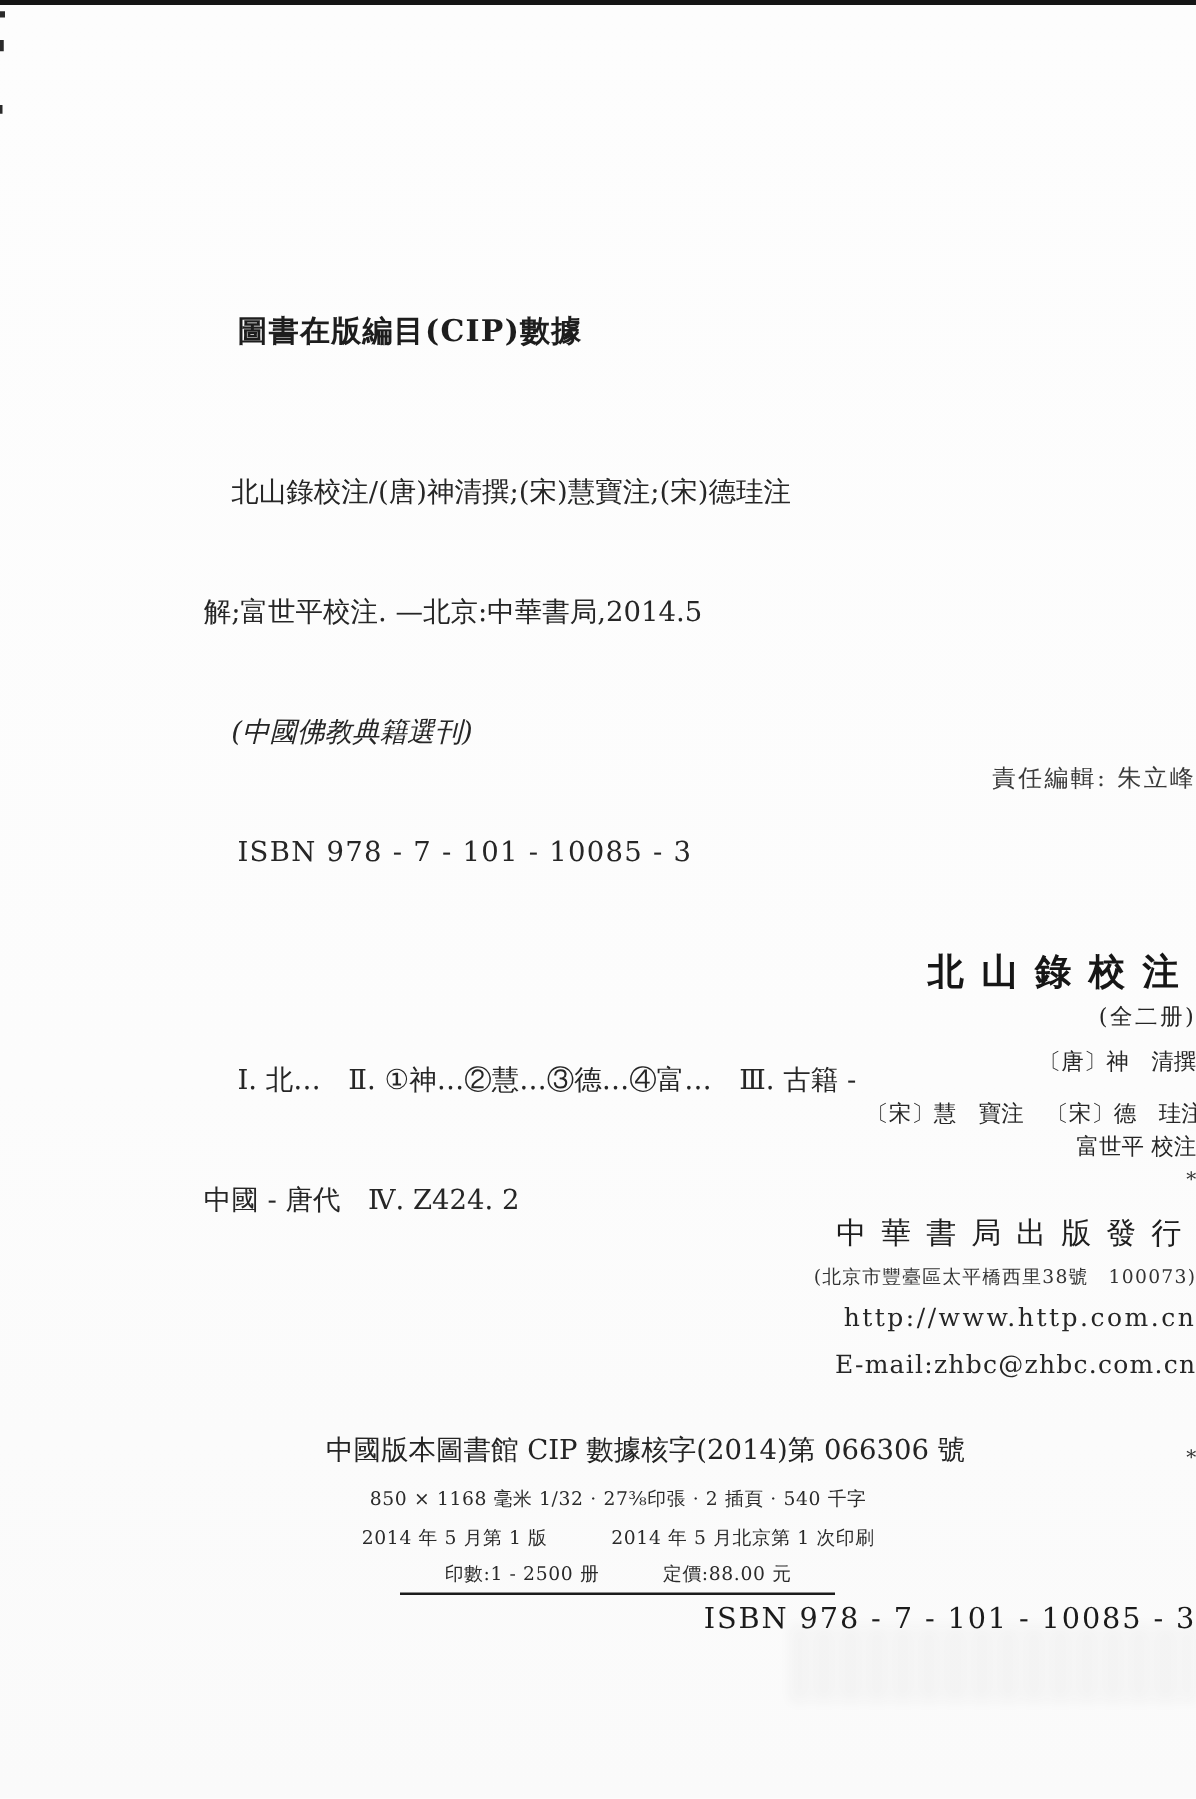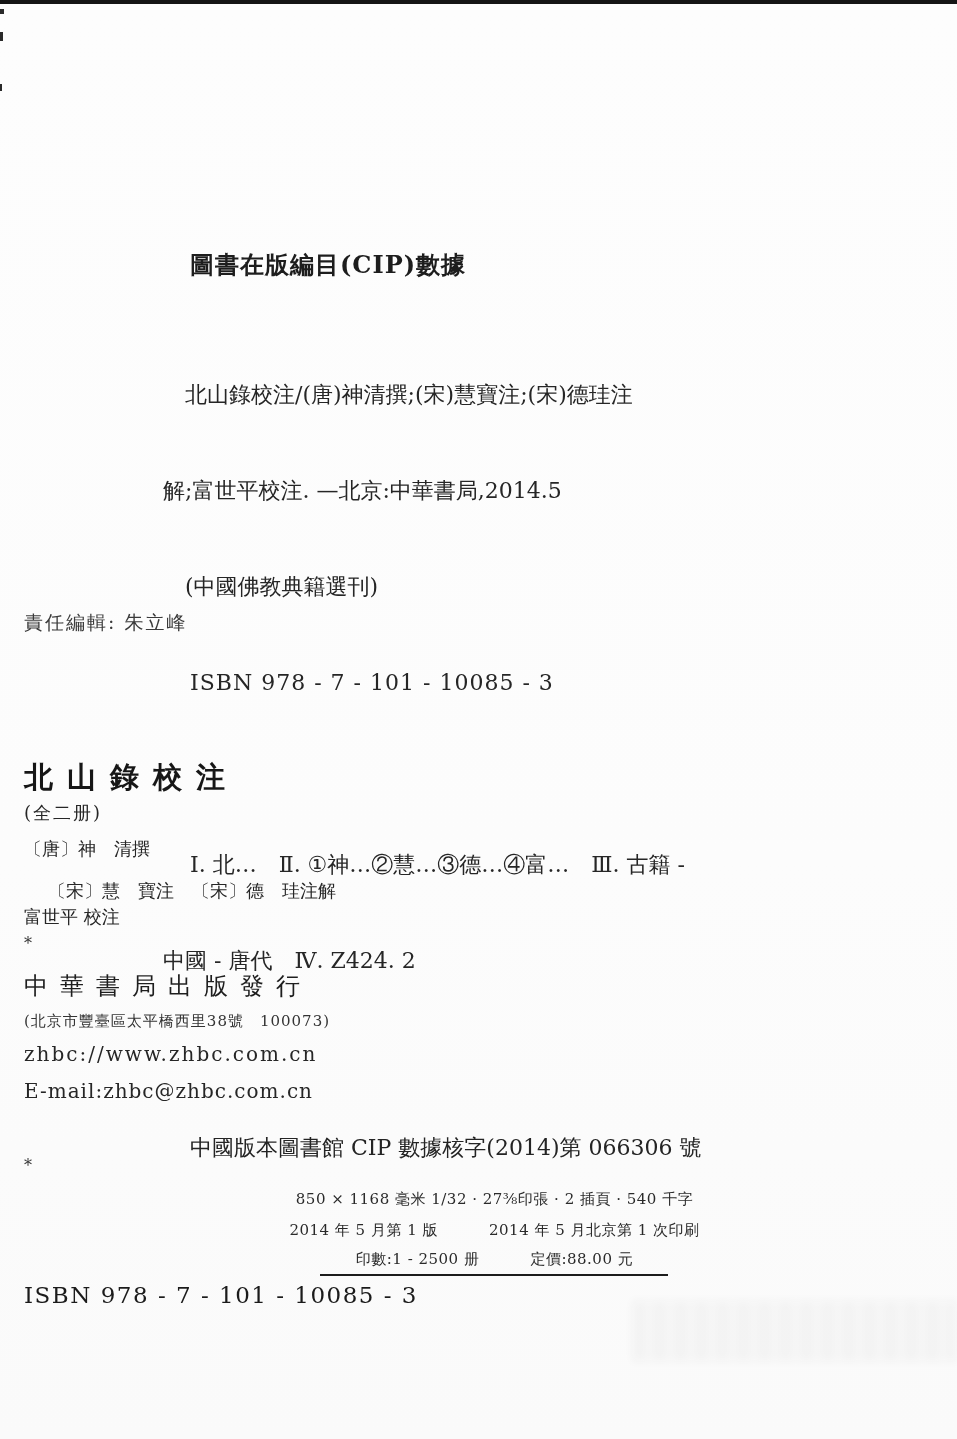--- a/index.html
+++ b/index.html
@@ -47,38 +47,39 @@
   .cip-heading {
     font-size: 24px;
     font-weight: 600;
     padding-left: 27px;
     letter-spacing: 1px;
     color: #1d1d1d;
     margin-bottom: 34px;
   }
   .cip-line1 { text-indent: 22px; }
   .cip-line2 { }
-  .cip-series { text-indent: 22px; }
+  .cip-series { text-indent: 22px; font-style: italic; }
   .cip-isbn  { text-indent: 27px; letter-spacing: 1px; }
   .cip-class { margin-top: 22px; }
   .cip-class-l1 { text-indent: 27px; }
   .cip-record {
-    margin-top: 27px;
+    margin-top: 40px;
     text-indent: 27px;
     color: #242424;
+    text-align: center;
   }
 
   
   .center-item {
     position: absolute;
     left: 0;
     width: 957px;
     padding-left: 24px;
     box-sizing: border-box;
-    text-align: left;
+    text-align: right;
     color: #262626;
   }
   .editor      { top: 610px;  font-size: 19px; letter-spacing: 2px; color: #3a3a3a; }
   .series2     { top: 727px;  font-size: 20px; letter-spacing: 2px; }
   .book-title  {
     top: 758px;
     font-size: 29px;
     font-weight: 700;
     letter-spacing: 14px;
     font-family: Liberation Serif, serif;
@@ -169,21 +170,21 @@
   <div class="center-item book-title">北山錄校注</div>
   <div class="center-item volumes">(全二册)</div>
   <div class="center-item author1">〔唐〕神　清撰</div>
   <div class="center-item author2">〔宋〕慧　寶注　〔宋〕德　珪注解</div>
   <div class="center-item author3">富世平 校注</div>
 
   <div class="center-item star1">*</div>
 
   <div class="center-item publisher">中華書局出版發行</div>
   <div class="center-item address">(北京市豐臺區太平橋西里38號　100073)</div>
-  <div class="center-item website">zhbc://www.zhbc.com.cn</div>
+  <div class="center-item website">http://www.http.com.cn</div>
   <div class="center-item email">E-mail:zhbc@zhbc.com.cn</div>
 
   <div class="center-item star2">*</div>
 
   <div class="colophon-line format-line">
     <span>850 × 1168 毫米 1/32 · 27⅜印張 · 2 插頁 · 540 千字</span>
   </div>
   <div class="colophon-line edition-line">
     <span>2014 年 5 月第 1 版</span>
     <span>2014 年 5 月北京第 1 次印刷</span>

